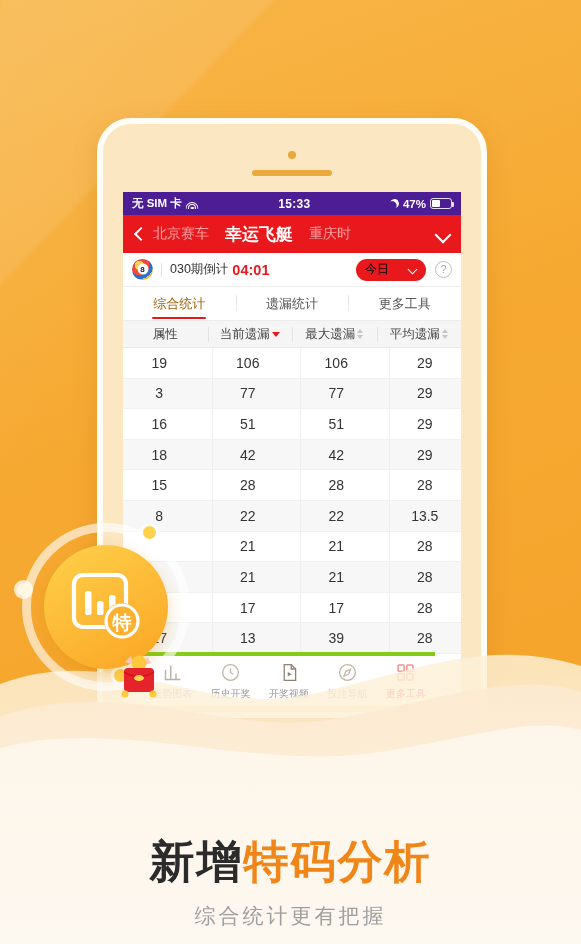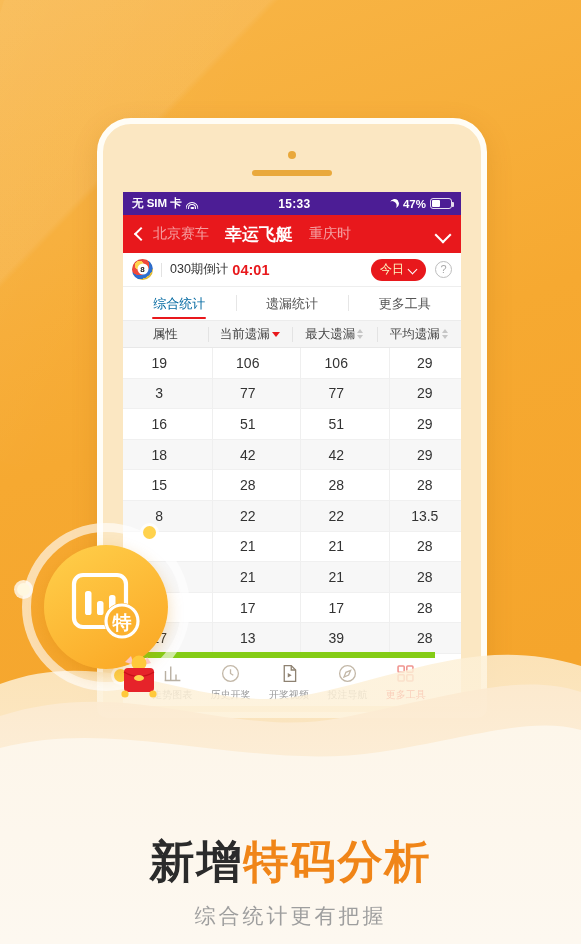--- a/index.html
+++ b/index.html
@@ -141,23 +141,23 @@
   .ball span {
     position: absolute; left: 50%; top: 46%; transform: translate(-50%,-50%);
     width: 11px; height: 11px; border-radius: 50%; background: #fff;
     color: #222; font-size: 8px; font-weight: bold; line-height: 11px; text-align: center;
   }
   .cd-sep { width: 1px; height: 14px; background: #e2e2e2; margin: 0 8px; }
   .cd-text { font-size: 12.5px; color: #333; white-space: nowrap; }
   .cd-time { font-size: 14.5px; color: #e8181c; font-weight: bold; margin-left: 4px; }
   .cd-spacer { flex: 1; }
   .today-btn {
-    background: #e8181c; color: #fef9c3; border-radius: 11px;
+    background: #e8181c; color: #000000; border-radius: 11px;
     height: 22px; padding: 0 9px;
-    display: flex; align-items: center; gap: 5px;
+    display: flex; align-items: center; gap: 20px;
     font-size: 12px; white-space: nowrap;
   }
   .today-btn .cv { width: 8px; height: 8px; position: relative; }
   .today-btn .cv::before {
     content: ''; position: absolute; left: 0; top: 0;
     width: 6px; height: 6px;
     border-right: 1.6px solid #fff; border-bottom: 1.6px solid #fff;
     transform: rotate(45deg);
   }
   .help-ico {
@@ -173,21 +173,21 @@
     border-bottom: 1px solid #ececec;
   }
   .tab {
     flex: 1; display: flex; align-items: center; justify-content: center;
     font-size: 13px; color: #555; position: relative;
   }
   .tab + .tab::before {
     content: ''; position: absolute; left: 0; top: 8px;
     width: 1px; height: 16px; background: #e6e6e6;
   }
-  .tab.active { color: #0369a1; }
+  .tab.active { color: #a16207; }
   .tab.active::after {
     content: ''; position: absolute; left: 50%; transform: translateX(-50%);
     bottom: 1px; width: 54px; height: 2.5px; background: #e8181c; border-radius: 2px;
   }
 
   
   .thead {
     display: flex; height: 27px; background: #f5f5f5;
     border-bottom: 1px solid #e8e8e8;
   }
@@ -222,21 +222,21 @@
   .td + .td::before {
     content: ''; position: absolute; left: 0; top: -7px;
     width: 1px; height: 30px; background: #efefef;
   }
 
   
   .tabbar {
     position: absolute; left: 20px; right: 26px; bottom: 0;
     height: 54px; background: #fff;
     display: flex; align-items: center;
-    border-top: 6px solid #84cc16;
+    border-top: 4px solid #84cc16;
   }
   .tb-item {
     flex: 1; display: flex; flex-direction: column; align-items: center; gap: 4px;
     font-size: 10px; color: #9a9a9a;
   }
   .tb-ico { width: 21px; height: 21px; position: relative; }
   .tb-item.active { color: #e8181c; }
 
   
   .wave {

